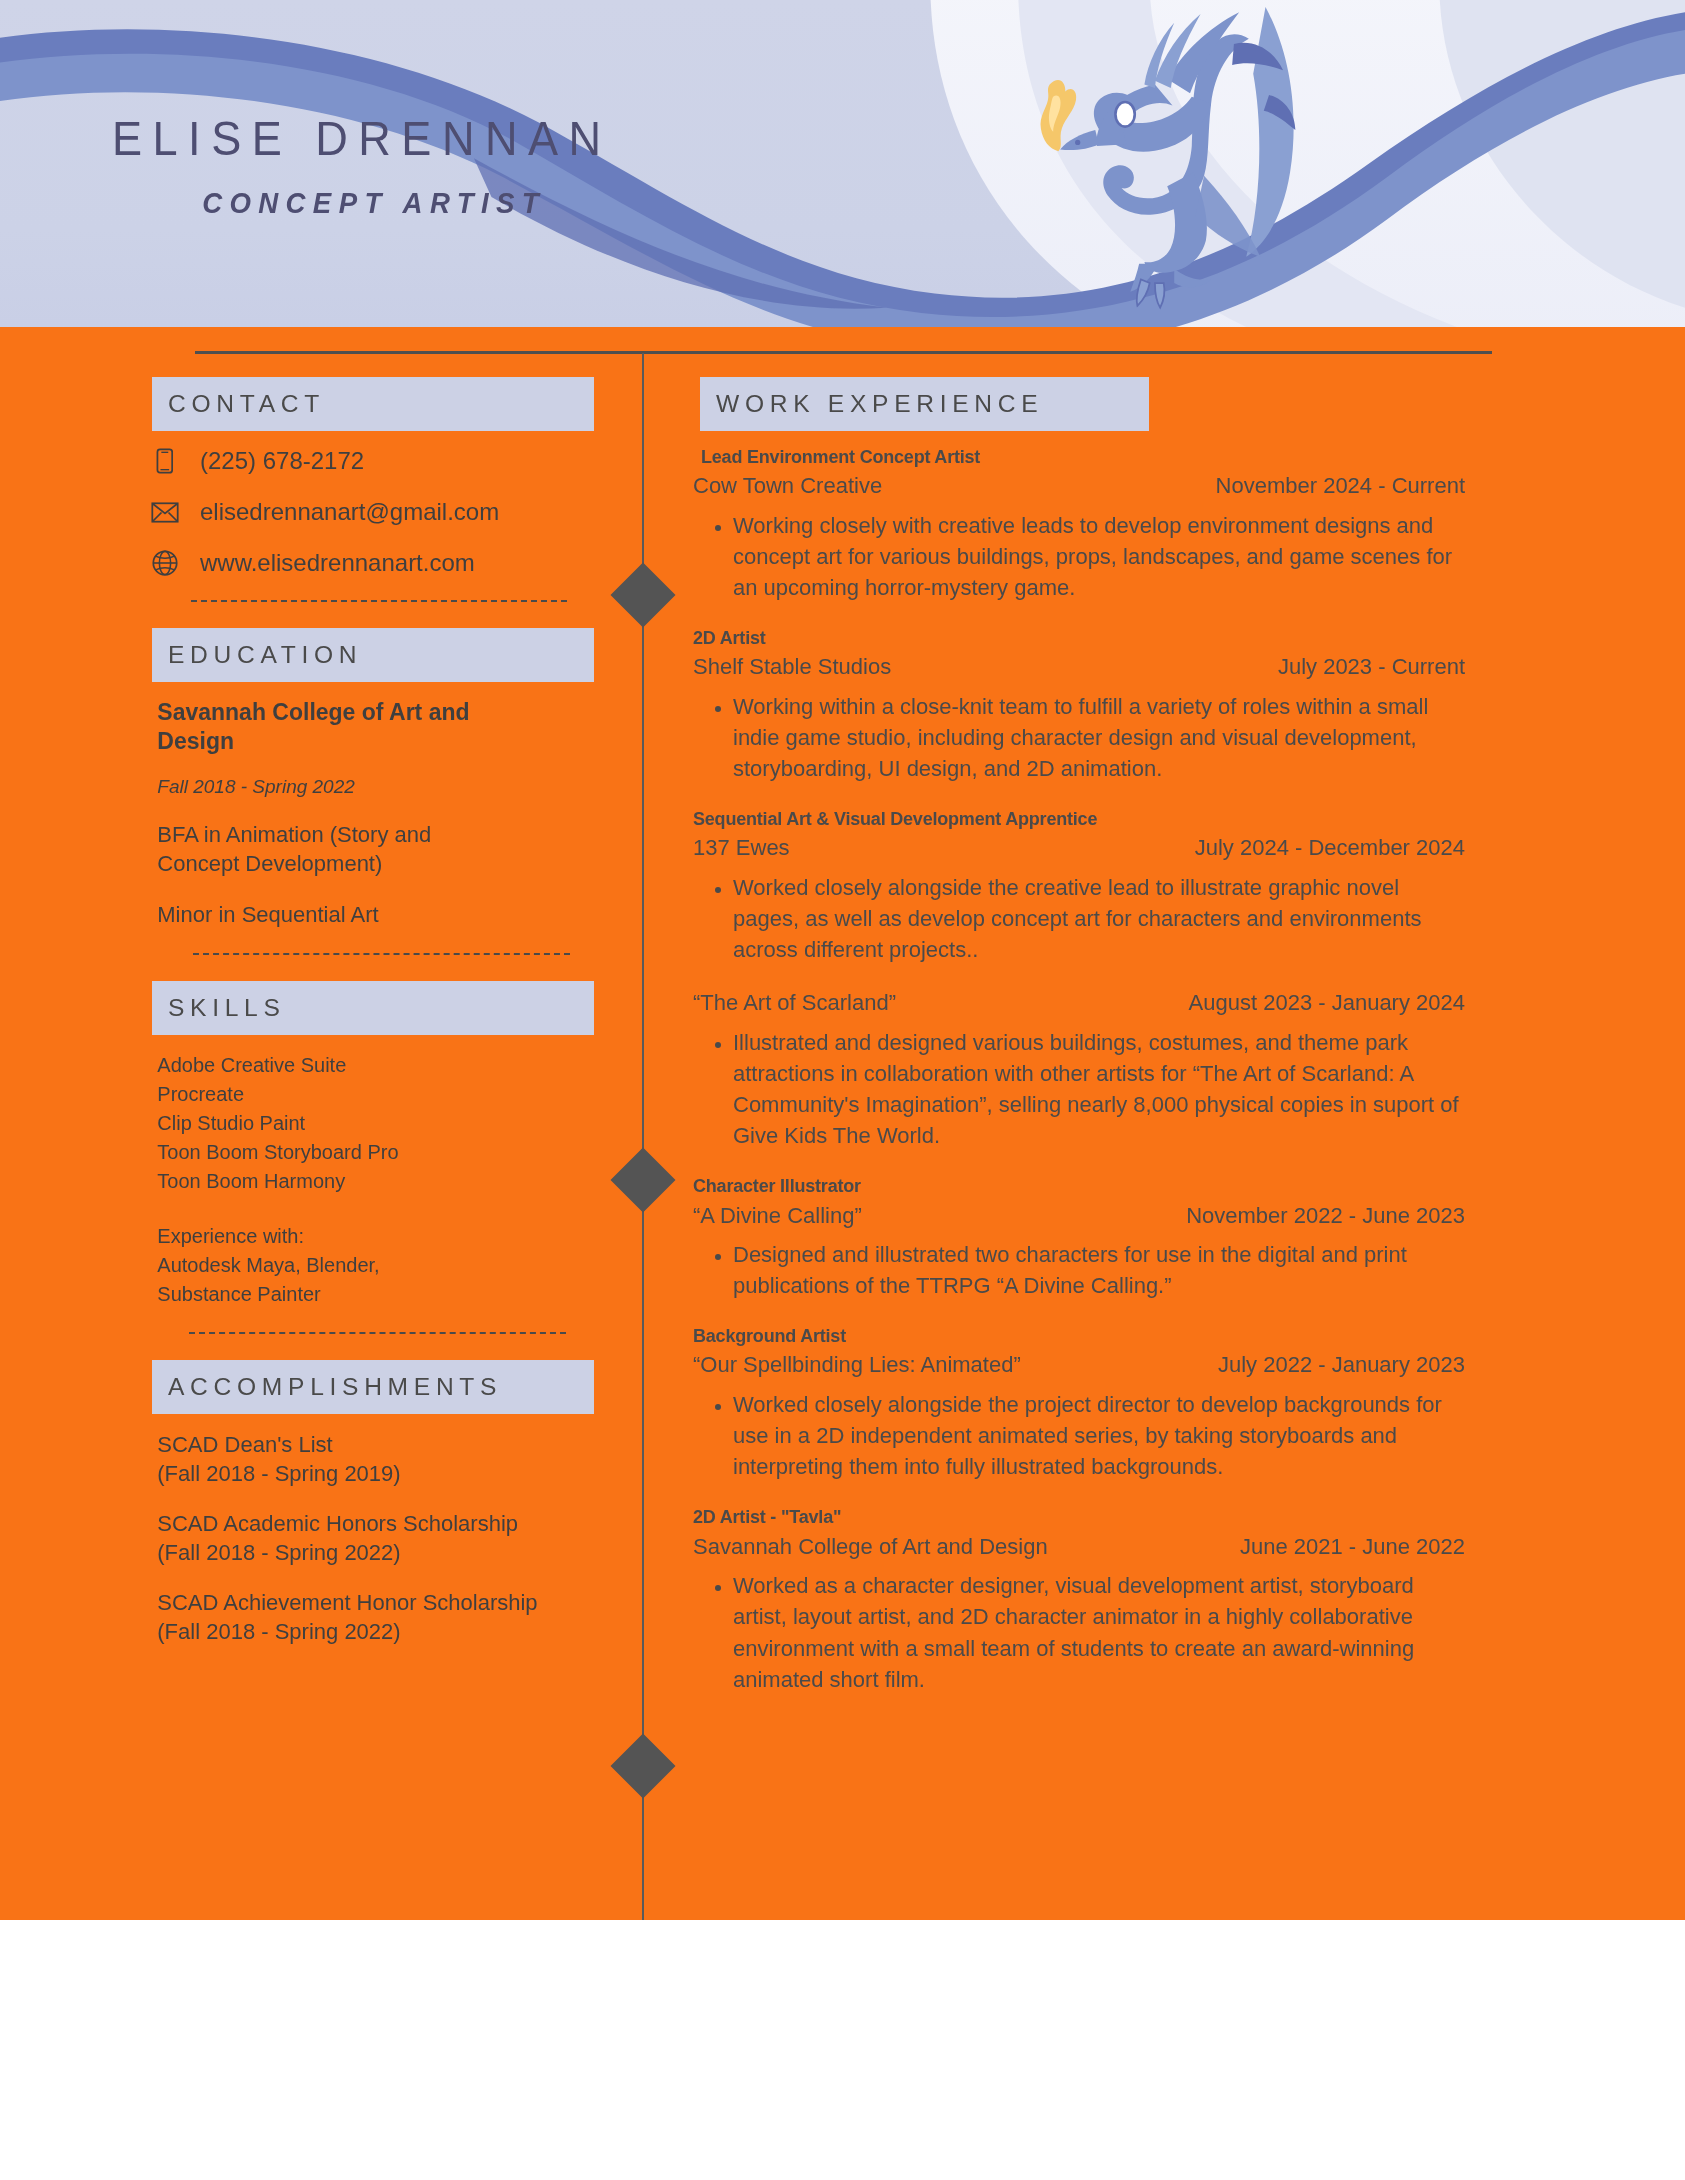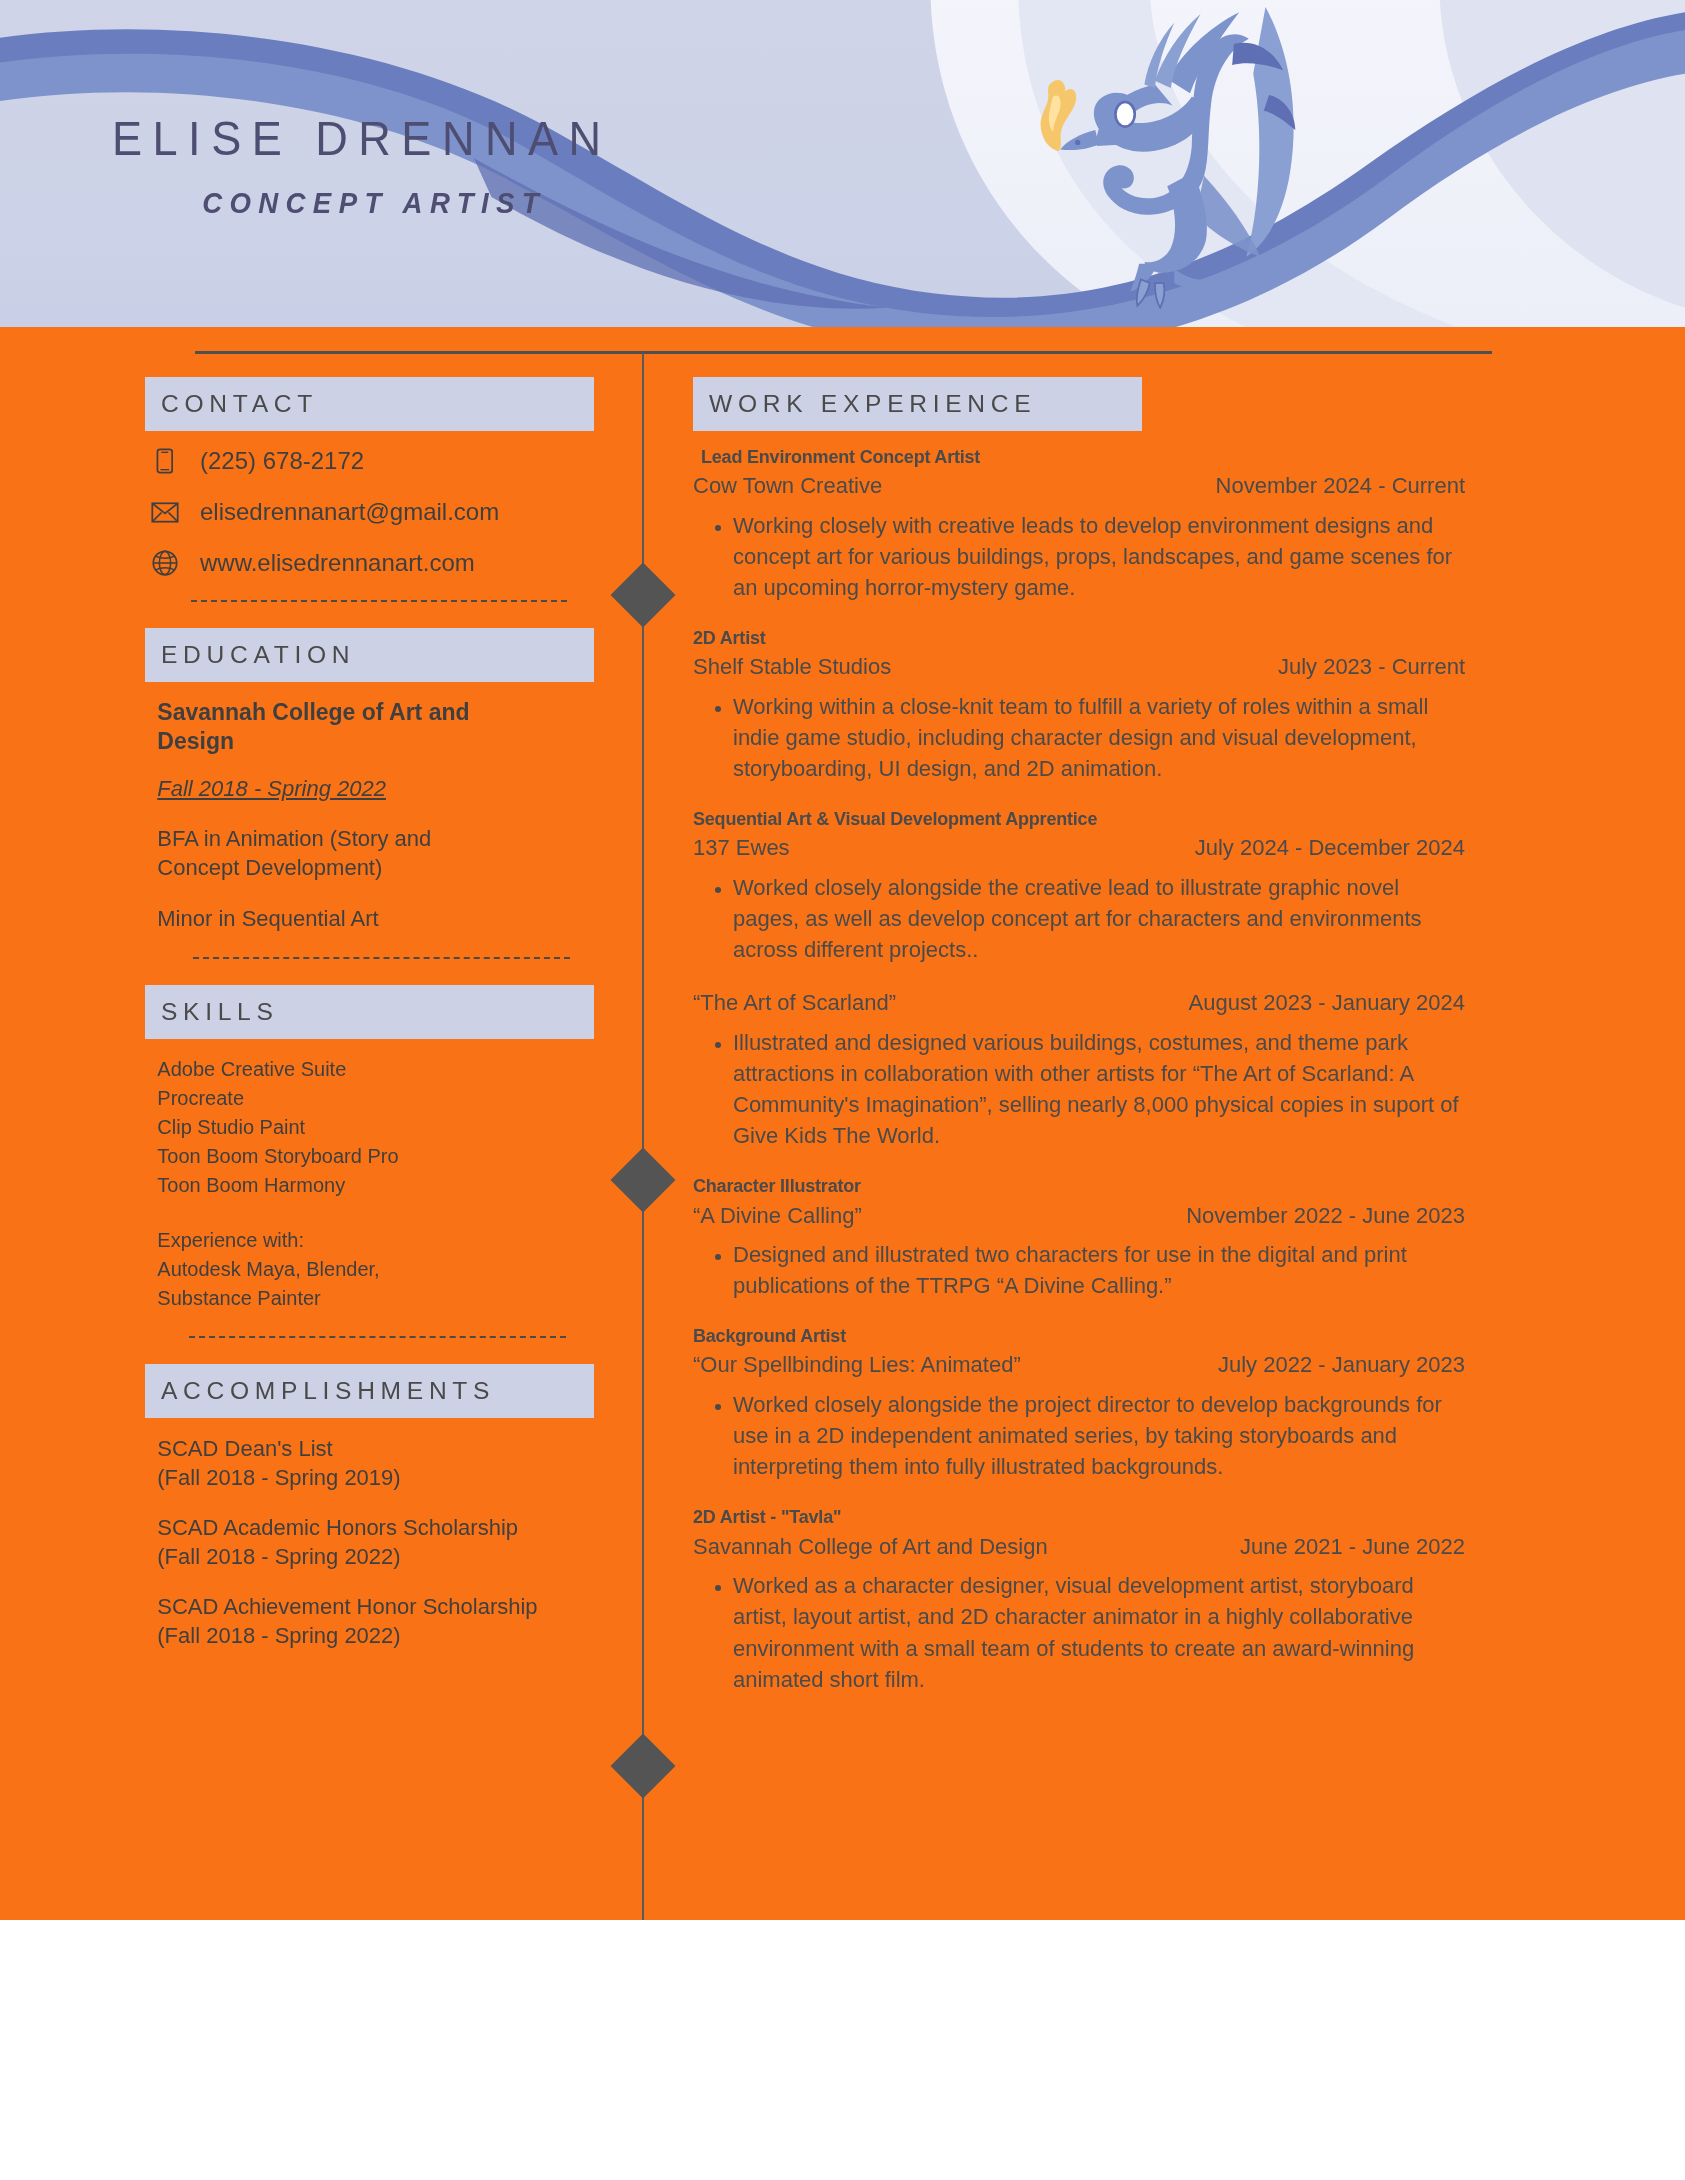--- a/index.html
+++ b/index.html
@@ -47,20 +47,21 @@
 
   
   .left-col{position:absolute;left:145px;top:377px;width:449px;}
   .right-col{position:absolute;left:693px;top:377px;width:801px;}
 
   .sec-head{
     background:#ccd1e5;
     height:54px;display:flex;align-items:center;
     padding-left:16px;box-sizing:border-box;
     margin-bottom:16px;
+    margin-left:7px;
   }
   .sec-head span{
     font-size:24.6px;letter-spacing:5.7px;color:#4a4a4a;font-weight:400;
   }
   .right-col .sec-head{width:449px;}
 
   
   .contact-list{margin:16px 0 0 0;padding:0;list-style:none;}
   .contact-row{display:flex;align-items:center;margin-bottom:23px;}
   .c-icon{width:39px;display:flex;justify-content:center;align-items:center;color:#3f3f3f;flex:0 0 39px;}
@@ -68,21 +69,21 @@
 
   .dash{
     margin:23px 0 26px 46px;width:376px;height:0;
     border-top:2.6px dashed #4a4a4a;
   }
   .dash.d-edu{margin-left:48px;width:377px;}
   .dash.d-skl{margin-left:44px;width:377px;}
 
   
   .edu-school{font-size:23px;font-weight:700;color:#3f3f3f;line-height:1.28;margin:0 0 0 12.3px;width:334px;}
-  .edu-dates{font-size:22px;font-style:italic;color:#3f3f3f;margin:19.3px 0 0 12.3px;text-decoration:underline;}
+  .edu-dates{font-size:19px;font-style:italic;color:#3f3f3f;margin:19.3px 0 0 12.3px;}
   .edu-line{font-size:22px;color:#3f3f3f;margin:23px 0 0 12.3px;line-height:1.3;width:351px;}
 
   
   .skill-line{font-size:20px;color:#3f3f3f;margin:0 0 0 12.3px;line-height:1.45;}
   .skill-gap{height:26px;}
 
   
   .acc-item{font-size:22px;color:#3f3f3f;margin:0 0 21px 12.3px;line-height:1.32;}
 
   

